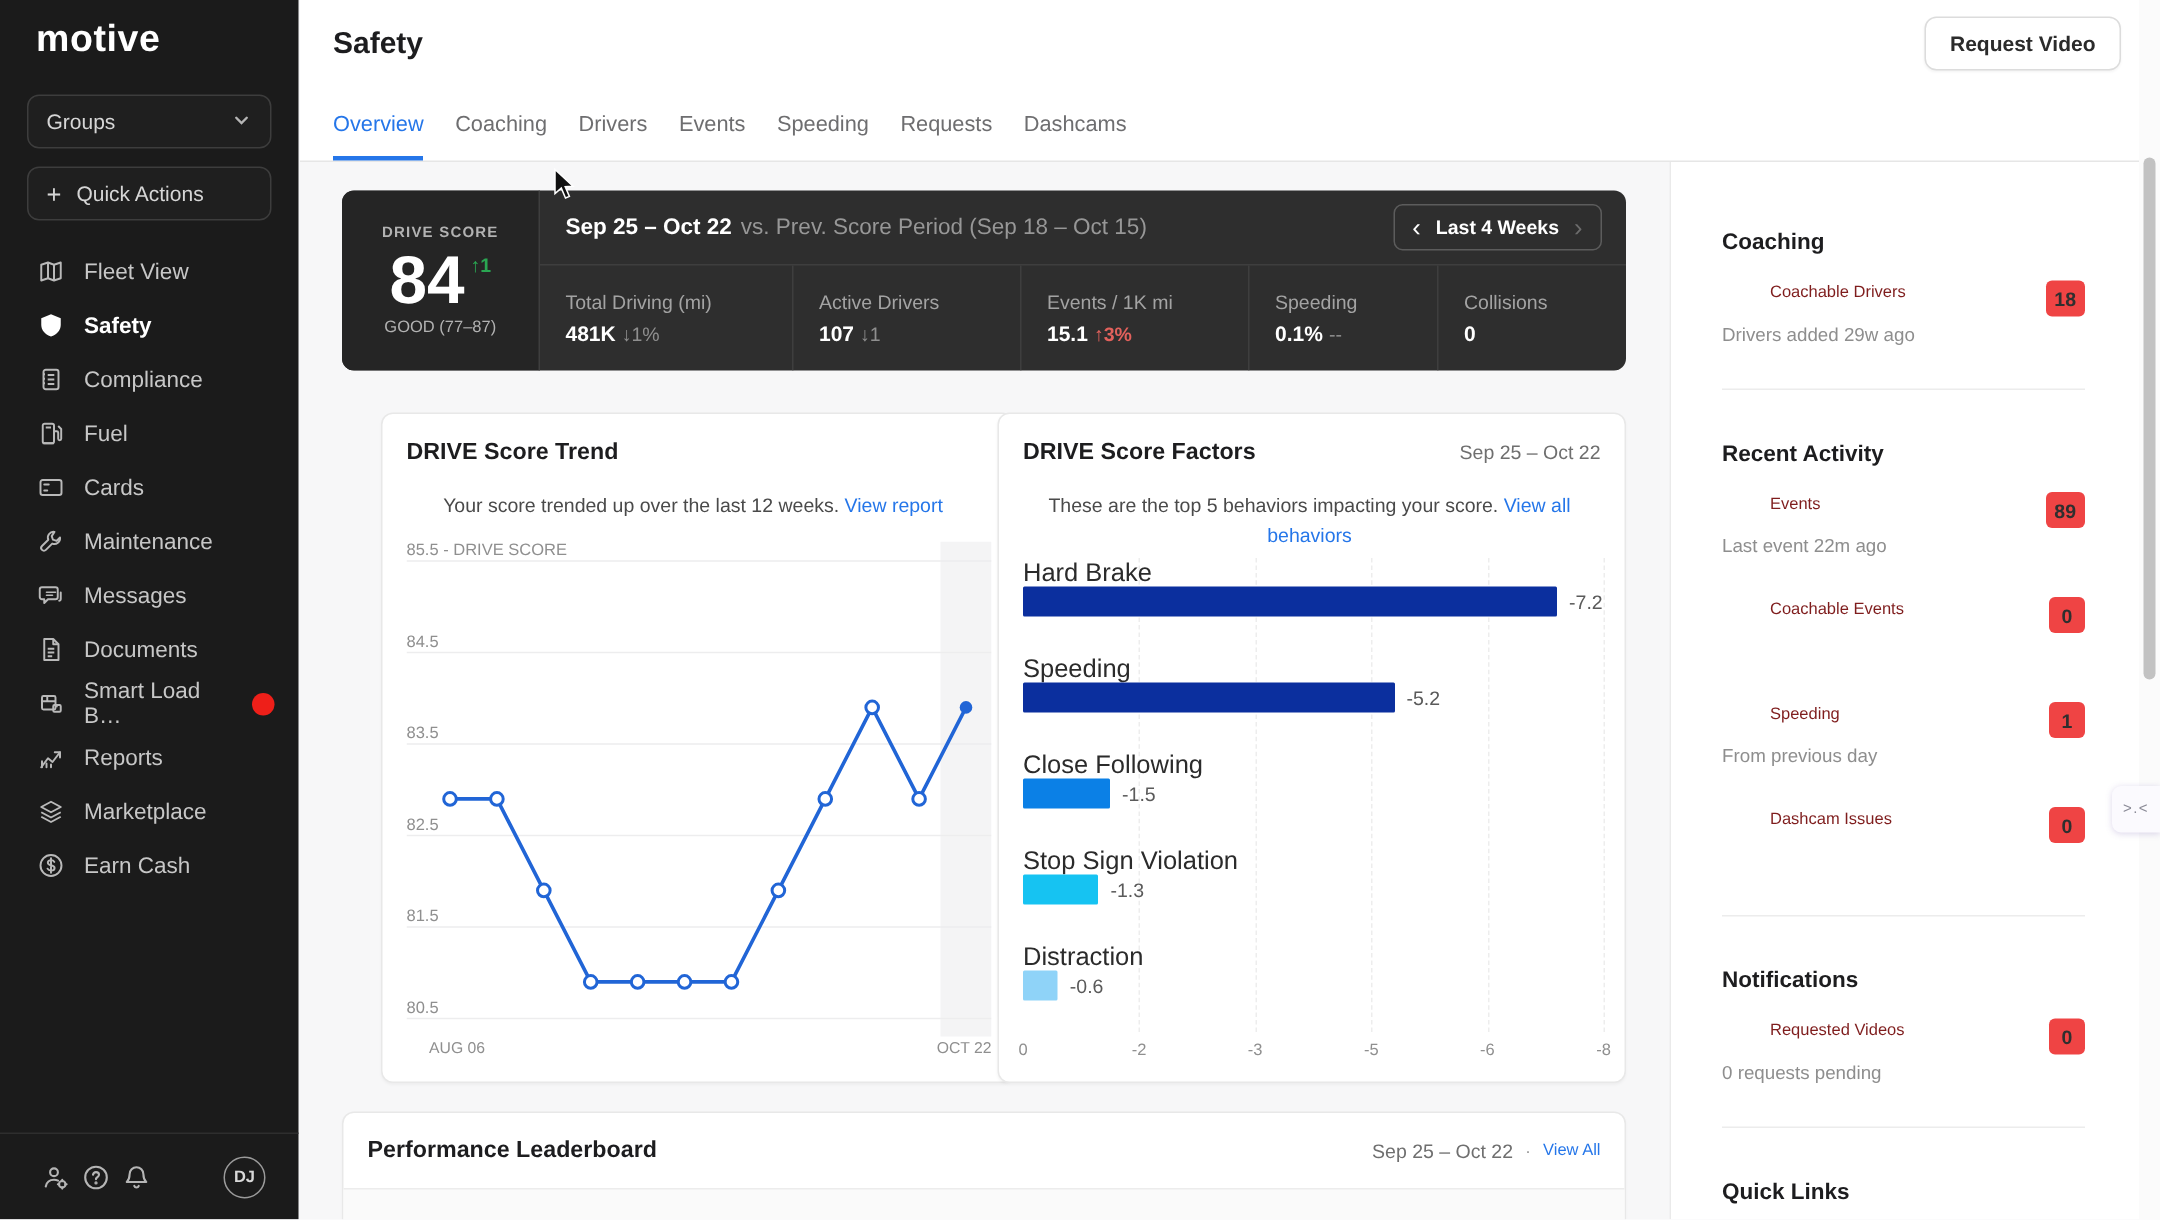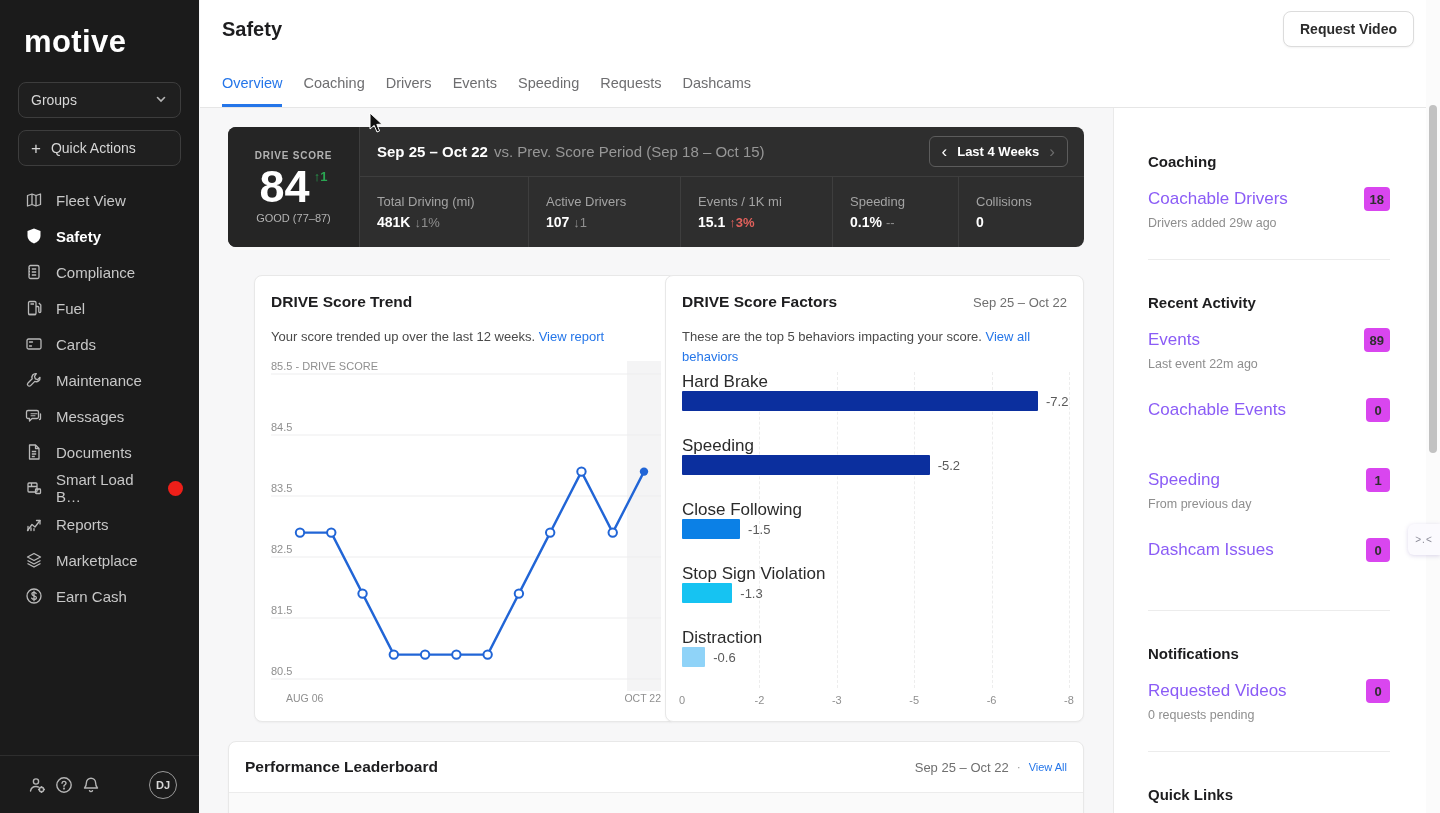--- a/index.html
+++ b/index.html
@@ -1,21 +1,21 @@
 <!DOCTYPE html>
 <html><head>
 <meta charset="utf-8">
 <style>
   * { margin:0; padding:0; box-sizing:border-box; }
   html,body { width:1440px; height:813px; font-family:"Liberation Sans", sans-serif; background:#fff; }
   #app { position:relative; width:1440px; height:813px; overflow:hidden; background:#f7f7f8; }
 
   
   #sidebar { position:absolute; left:0; top:0; width:199px; height:813px; background:#1b1b1b; color:#c9c9c9; z-index:5; }
-  .logo { padding:24px 0 0 24px; font-size:31px; font-weight:800; color:#fff; letter-spacing:.4px; }
+  .logo { padding:12px 0 0 24px; font-size:25px; font-weight:800; color:#fff; letter-spacing:.4px; }
   .side-box { margin:0 18px; height:36px; border:1px solid #3d3d3d; border-radius:8px; display:flex; align-items:center; padding:0 12px; font-size:14px; color:#d6d6d6; cursor:pointer; background:#1f1f1f; }
   .groups-box { margin-top:22px; justify-content:space-between; }
   .qa-box { margin-top:12px; gap:10px; }
   .qa-plus { font-size:17px; color:#d6d6d6; line-height:1; }
   #side-nav { margin-top:16px; }
   .nav-item { display:flex; align-items:center; gap:13px; height:36px; padding:0 16px 0 25px; font-size:15px; color:#c7c7c7; cursor:pointer; }
   .nav-item .nav-icon { width:18px; height:18px; display:flex; align-items:center; justify-content:center; color:#b9b9b9; flex:0 0 18px; }
   .nav-item.active { color:#fff; font-weight:700; }
   .nav-item.active .nav-icon { color:#fff; }
   .nav-dot { width:15px; height:15px; border-radius:50%; background:#ee1f19; margin-left:2px; flex:0 0 15px; }
@@ -57,21 +57,21 @@
   .stat-value { font-size:14px; font-weight:700; color:#fff; }
   .stat-chg { font-size:13px; font-weight:400; color:#8f8f8f; margin-left:4px; }
   .stat-chg.bad { color:#e2615c; font-weight:600; }
 
   
   #trend-card { left:28px; top:167px; width:422px; height:447px;margin-left:26px; }
   .card-pad { padding:17px 16px 0 16px; }
   .card-title { font-size:15.5px; font-weight:700; color:#1d1d1f; }
   .card-head-row { display:flex; justify-content:space-between; align-items:baseline; }
   .card-period { font-size:13px; color:#6f6f6f; }
-  .card-sub { font-size:13px; color:#4a4a4a; margin-top:16px; line-height:1.55; max-width:382px; }
+  .card-sub { font-size:13px; color:#4a4a4a; margin-top:16px; line-height:1.55; max-width:382px;text-align:center; }
   .blue-link { color:#2576e9; cursor:pointer; text-decoration:none; }
   #trend-svg { position:absolute; left:16px; top:85px; }
 
   
   #factors-card { left:465px; top:167px; width:419px; height:447px; }
   #factors-chart { position:absolute; left:16px; top:96px; width:387px; height:316px; }
   .f-grid { position:absolute; top:0; bottom:0; width:0; border-left:1px dashed #ededed; }
   .f-group { position:relative; z-index:1; height:64px; }
   .f-label { font-size:17px; color:#2b2b2b; height:18px; }
   .f-bar-row { display:flex; align-items:center; height:20px; margin-top:1px; }
@@ -86,22 +86,22 @@
   .lb-right { display:flex; align-items:center; gap:8px; font-size:13px; color:#6f6f6f; }
   .lb-sep { color:#9a9a9a; font-size:12px; }
   .lb-link { font-size:11px;text-align:right; }
   .lb-subhead { height:60px; background:#fafafa; border-top:1px solid #ececec; }
 
   
   #right-panel { position:absolute; left:1113px; top:108px; width:313px; height:705px; background:#fff; border-left:1px solid #eaeaea; padding:45px 36px 0 34px; overflow:hidden; }
   .rp-section-title { font-size:15px; font-weight:700; color:#1d1d1f; margin-bottom:16px; height:20px; }
   .rp-item { height:70px; cursor:pointer; }
   .rp-item-row { display:flex; justify-content:space-between; align-items:flex-start; }
-  .rp-item-title { font-size:17px; color:#8b5cf6; }
-  .rp-badge { background:#d946ef; border-radius:4px; min-width:24px; height:24px; padding:0 6px; display:flex; align-items:center; justify-content:center; font-size:13px; font-weight:700; color:#2f2f2f; margin-top:-2px; }
+  .rp-item-title { font-size:11px; color:#7f1d1d;margin-left:32px; }
+  .rp-badge { background:#ef4444; border-radius:4px; min-width:24px; height:24px; padding:0 6px; display:flex; align-items:center; justify-content:center; font-size:13px; font-weight:700; color:#2f2f2f; margin-top:-2px; }
   .rp-item-sub { font-size:12.5px; color:#8e8e8e; margin-top:5px; }
   .rp-divider { border-top:1px solid #ececec; margin:0 0 34px 0; }
 
   
   #scrollbar { position:absolute; right:0; top:0; width:14px; height:813px; background:#fbfbfb; z-index:6; }
   #scroll-thumb { position:absolute; right:3px; top:105px; width:8px; height:348px; border-radius:4px; background:#c2c2c2; cursor:pointer; }
 
   
   #floating-widget { position:absolute; left:1408px; top:524px; width:32px; height:31px; background:#fbfafe; border-radius:6px 0 0 6px; box-shadow:0 1px 4px rgba(120,100,180,.25); z-index:7; display:flex; align-items:center; justify-content:center; font-size:10px; color:#8b8b97; letter-spacing:1px; cursor:pointer; }
 

